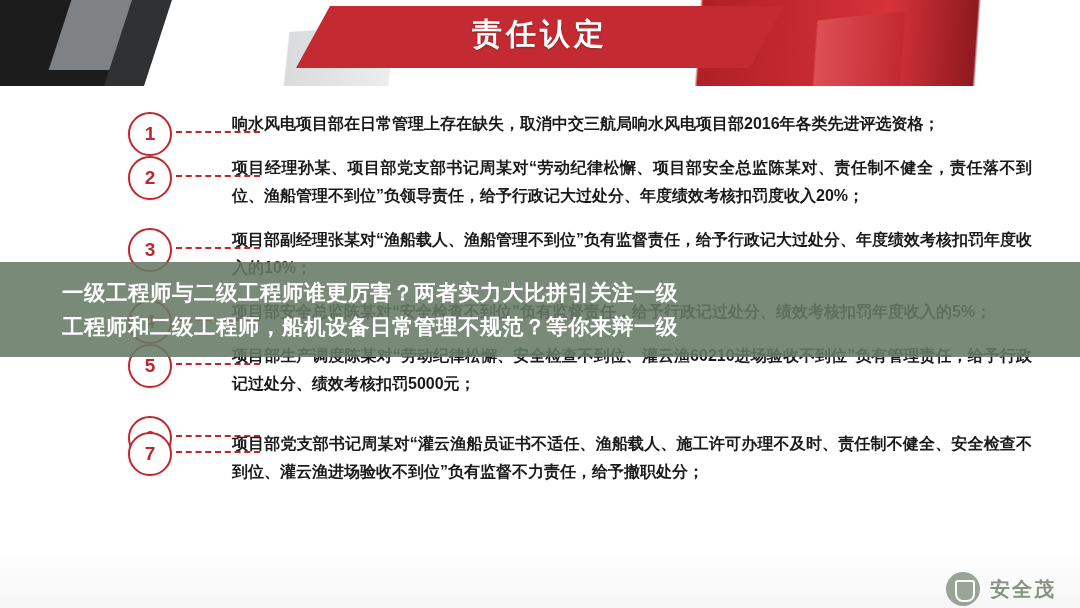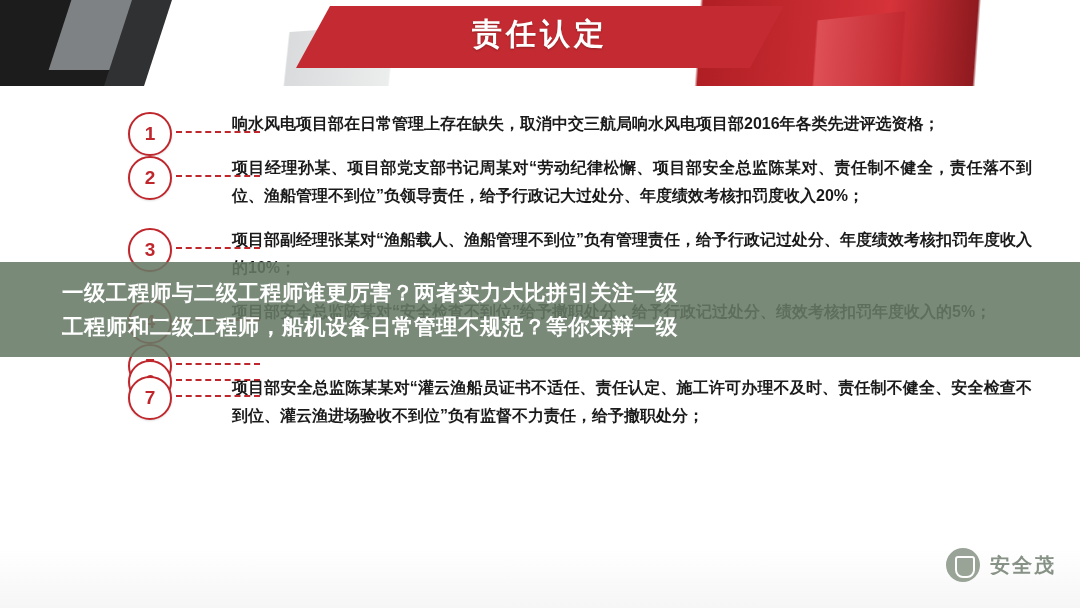--- a/index.html
+++ b/index.html
@@ -182,21 +182,21 @@
     font-size: 21.5px;
     line-height: 34px;
     color: #ffffff;
     font-weight: bold;
     letter-spacing: .5px;
   }
   
   .watermark {
     position: absolute;
     right: 24px;
-    bottom: 26px;
+    bottom: 2px;
     display: flex;
     align-items: center;
     z-index: 25;
   }
   .wm-logo {
     width: 34px;
     height: 34px;
     border-radius: 50%;
     background: #8f9a8c;
     position: relative;
@@ -252,43 +252,44 @@
 
     <div class="row">
       <div class="bullet">2</div>
       <div class="leader"></div>
       <div class="row-text">项目经理孙某、项目部党支部书记周某对“劳动纪律松懈、项目部安全总监陈某对、责任制不健全，责任落不到位、渔船管理不到位”负领导责任，给予行政记大过处分、年度绩效考核扣罚度收入20%；</div>
     </div>
 
     <div class="row">
       <div class="bullet">3</div>
       <div class="leader"></div>
-      <div class="row-text">项目部副经理张某对“渔船载人、渔船管理不到位”负有管理责任，给予行政记过处分、年度绩效考核扣罚年度收入的10%；</div>
+      <div class="row-text">项目部副经理张某对“渔船载人、渔船管理不到位”负有监督责任，给予行政记大过处分、年度绩效考核扣罚年度收入的10%；</div>
     </div>
 
     <div class="row">
       <div class="bullet">4</div>
       <div class="leader"></div>
-      <div class="row-text">项目部安全总监陈某对“安全检查不到位”给予撤职处分，给予行政记过处分、绩效考核扣罚年度收入的5%；</div>
+      <div class="row-text">项目部安全总监陈某对“安全检查不到位”负有监督责任，给予行政记过处分、绩效考核扣罚年度收入的5%；</div>
     </div>
 
     <div class="row">
       <div class="bullet">5</div>
       <div class="leader"></div>
+      <div class="row-text">项目部生产调度陈某对“劳动纪律松懈、安全检查不到位、灌云渔60210进场验收不到位”负有管理责任，给予行政记过处分、绩效考核扣罚5000元；</div>
     </div>
 
     <div class="row">
       <div class="bullet">6</div>
       <div class="leader"></div>
     </div>
 
     <div class="row">
       <div class="bullet">7</div>
       <div class="leader"></div>
-      <div class="row-text">项目部安全总监陈某某对“灌云渔船员证书不适任、责任认定、施工许可办理不及时、责任制不健全、安全检查不到位、灌云渔进场验收不到位”负有监督不力责任，给予撤职处分；</div>
+      <div class="row-text">项目部党支部书记周某对“灌云渔船员证书不适任、渔船载人、施工许可办理不及时、责任制不健全、安全检查不到位、灌云渔进场验收不到位”负有监督不力责任，给予撤职处分；</div>
     </div>
 
   </div>
 
   <div class="bottom-fade"></div>
 
   <div class="caption-band">
     <div class="caption-text">
       <div>一级工程师与二级工程师谁更厉害？两者实力大比拼引关注一级</div>
       <div>工程师和二级工程师，船机设备日常管理不规范？等你来辩一级</div>

